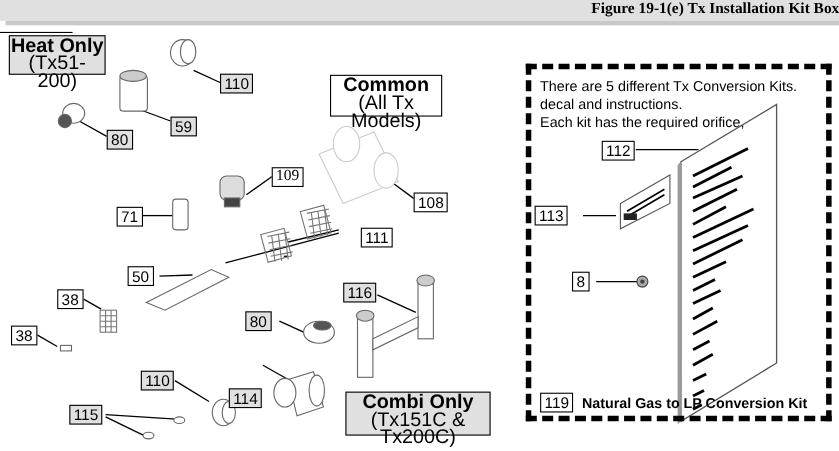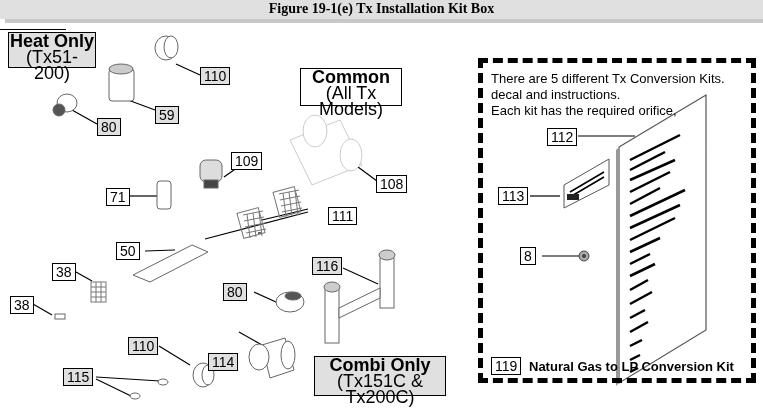--- a/index.html
+++ b/index.html
@@ -1,19 +1,19 @@
 <!DOCTYPE html>
 <html><head>
 <meta charset="utf-8">
 <style>
   html, body { margin:0; padding:0; background:#fff; }
   body { width:763px; height:410px; position:relative; overflow:hidden; font-family:"Liberation Sans", sans-serif; color:#000; }
   .titlebar { position:absolute; left:0; top:0; width:763px; height:19px; background:#e0e0e0; }
   .titlebar-underline { position:absolute; left:5px; top:19px; width:758px; height:4px; background:#c8c8c8; }
-  .title { position:absolute; left:0; top:1px; width:763px; text-align:center; font-family:"Liberation Serif", serif; font-weight:bold; font-size:14px; }
+  .title { position:absolute; left:0; top:1px; width:763px; text-align:right; font-family:"Liberation Serif", serif; font-weight:bold; font-size:14px; }
   .rule { position:absolute; left:0; top:29px; width:66px; height:1px; background:#000; }
   svg.art { position:absolute; left:0; top:0; }
   .lbl { position:absolute; border:1px solid #000; background:#fff; font-size:14px; line-height:16px; padding:0 3px; text-align:center; }
   .lbl.gray { background:#e0e0e0; }
   .group { position:absolute; border:1px solid #000; text-align:center; font-size:18px; line-height:16px; }
   .group.gray { background:#e0e0e0; }
   .group b { display:block; font-weight:bold; }
   .kit-box { position:absolute; left:478px; top:58px; width:278px; height:325px; border:5px dashed #000; box-sizing:border-box; }
   .kit-text { position:absolute; left:491px; top:71px; font-size:13px; line-height:16px; width:260px; }
   .kit-name { position:absolute; left:529px; top:359px; font-size:13px; font-weight:bold; }
@@ -158,36 +158,36 @@
   <span>(All Tx Models)</span>
 </div>
 <div class="group gray" style="left:314px;top:356px;width:130px;height:38px;">
   <b>Combi Only</b>
   <span>(Tx151C &amp; Tx200C)</span>
 </div>
 
 <div class="lbl gray" style="left:200px;top:67px;">110</div>
 <div class="lbl gray" style="left:155px;top:106px;">59</div>
 <div class="lbl gray" style="left:97px;top:118px;">80</div>
-<div class="lbl" style="left:231px;top:152px;">109</div>
+<div class="lbl" style="left:247px;top:152px;font-family:Liberation Serif, serif;">109</div>
 <div class="lbl" style="left:376px;top:175px;">108</div>
 <div class="lbl" style="left:106px;top:188px;">71</div>
 <div class="lbl" style="left:328px;top:207px;">111</div>
 <div class="lbl" style="left:116px;top:242px;">50</div>
 <div class="lbl" style="left:52px;top:263px;">38</div>
 <div class="lbl" style="left:10px;top:296px;">38</div>
 <div class="lbl gray" style="left:312px;top:257px;">116</div>
 <div class="lbl gray" style="left:223px;top:283px;">80</div>
 <div class="lbl gray" style="left:208px;top:323px;margin-top:30px;">114</div>
 <div class="lbl gray" style="left:128px;top:337px;">110</div>
 <div class="lbl gray" style="left:63px;top:368px;">115</div>
 
 <div class="kit-box"></div>
 <div class="kit-text">
   <div>There are 5 different Tx Conversion Kits.</div>
   <div>decal and instructions.</div>
   <div>Each kit has the required orifice,</div>
 </div>
 <div class="lbl" style="left:547px;top:128px;">112</div>
-<div class="lbl" style="left:498px;top:187px;">113</div>
+<div class="lbl" style="left:486px;top:187px;">113</div>
 <div class="lbl" style="left:520px;top:247px;">8</div>
 <div class="lbl" style="left:491px;top:357px;">119</div>
 <div class="kit-name">Natural Gas to LP Conversion Kit</div>
 
 </body></html>

